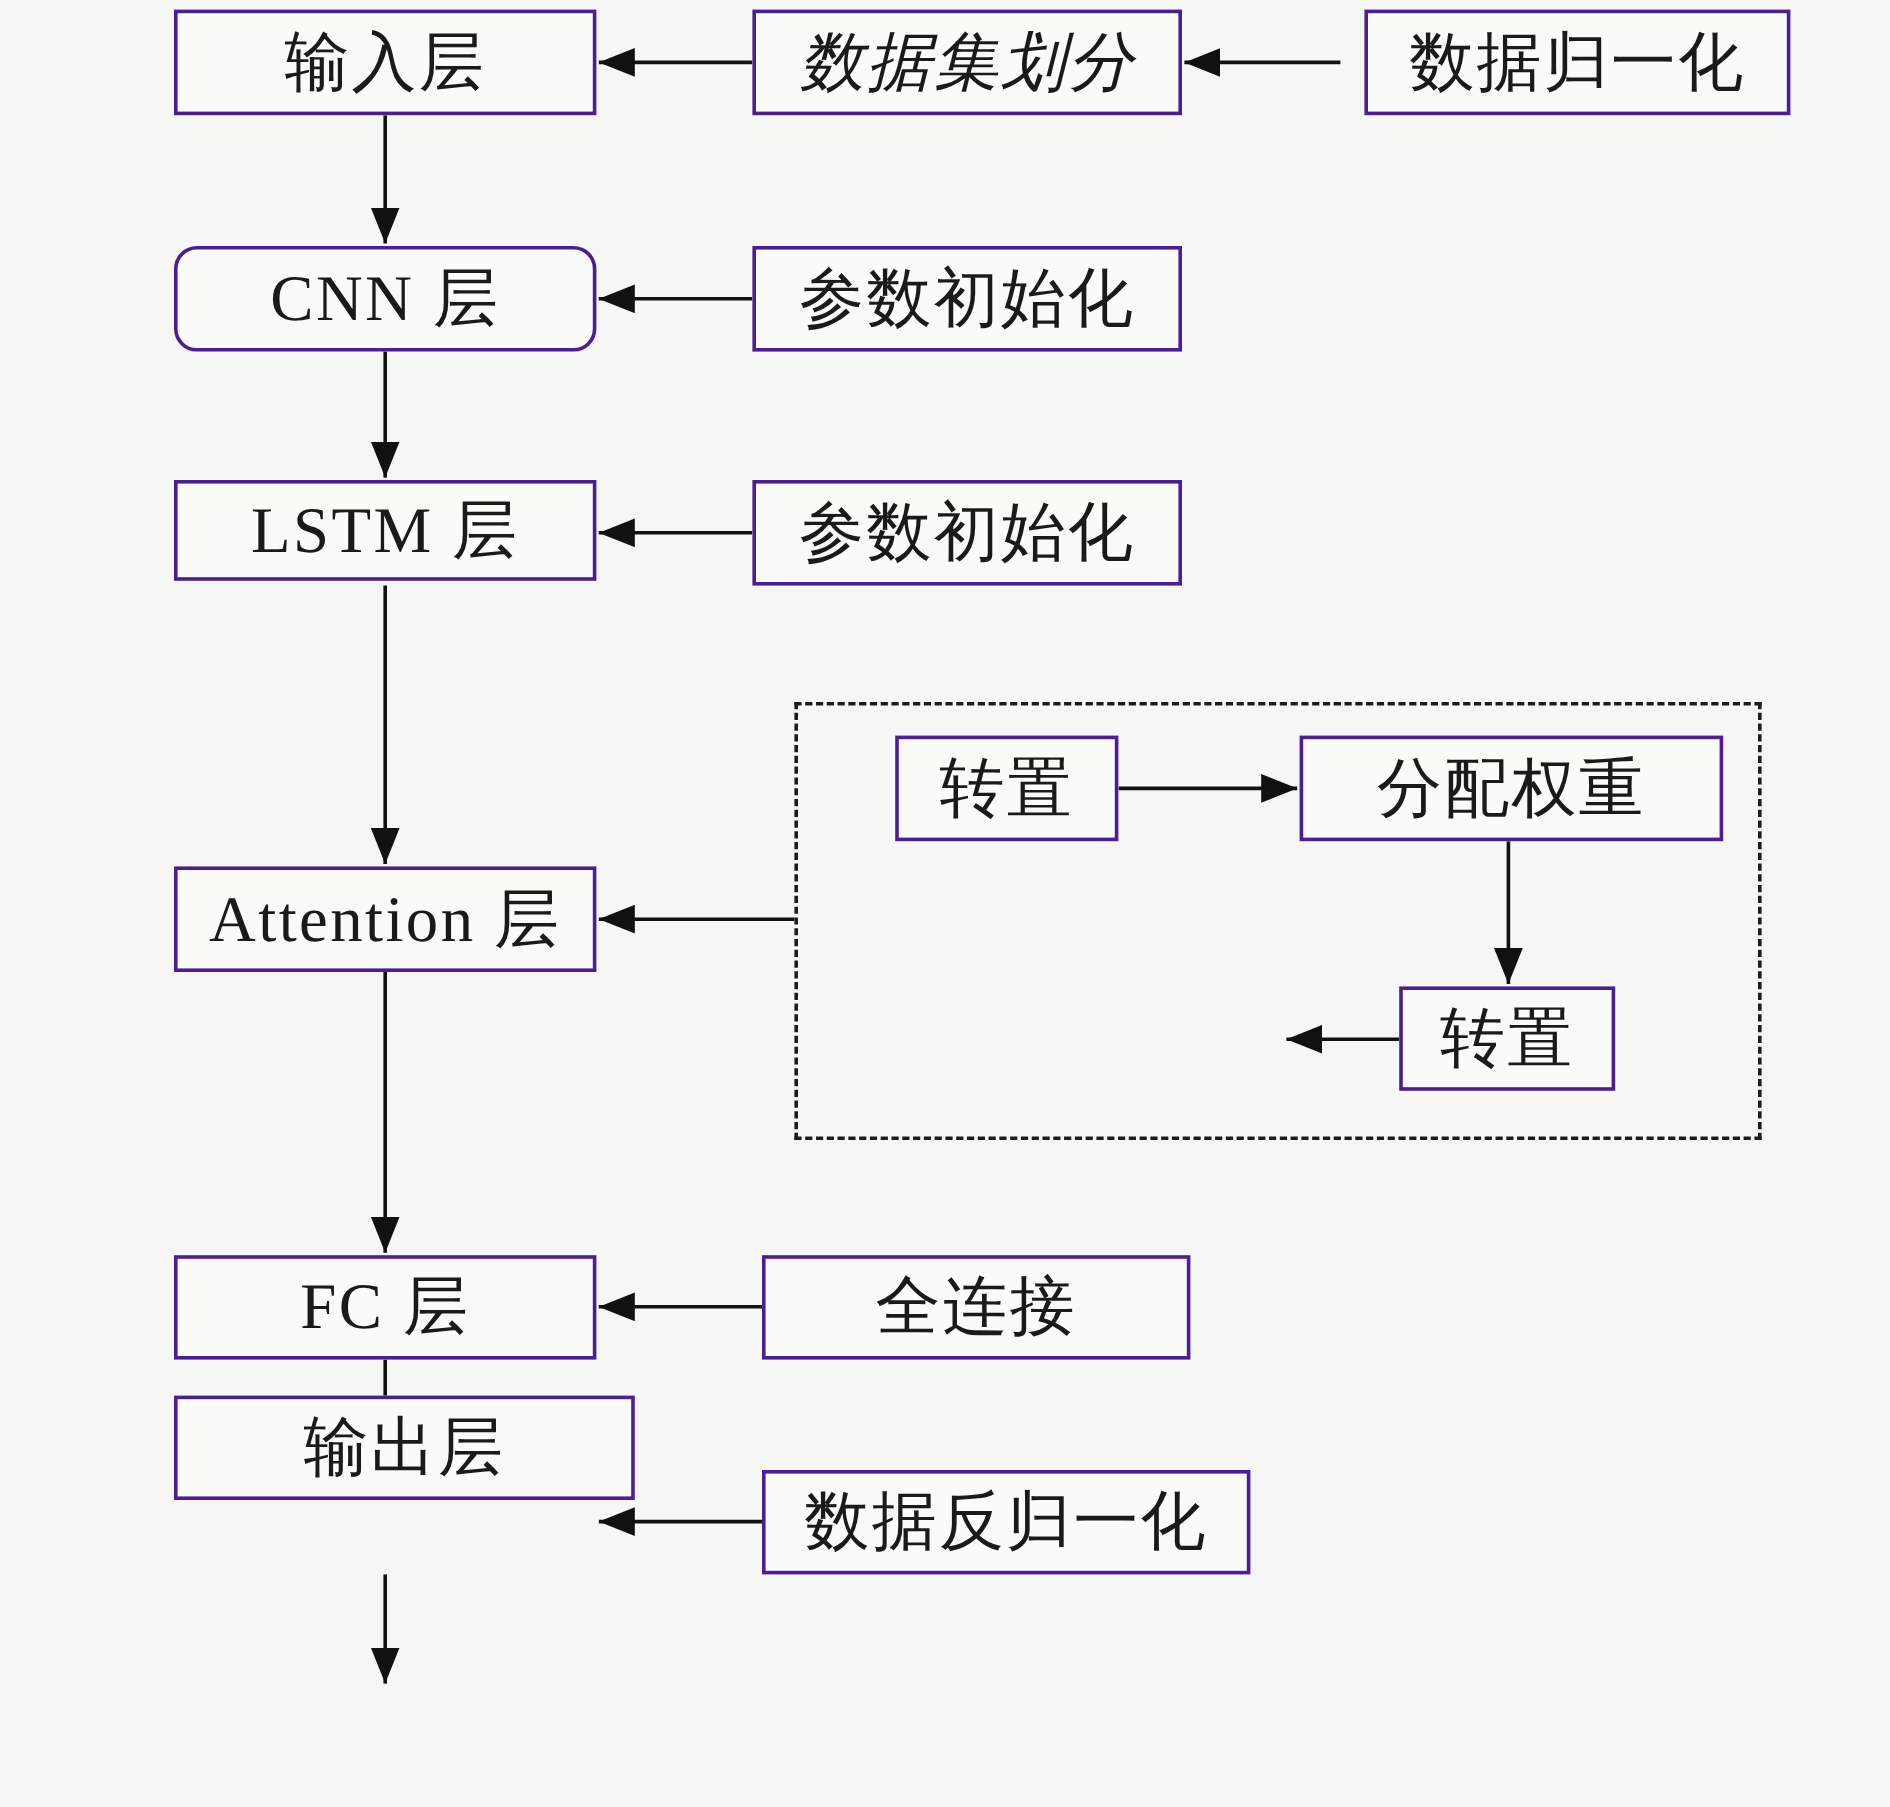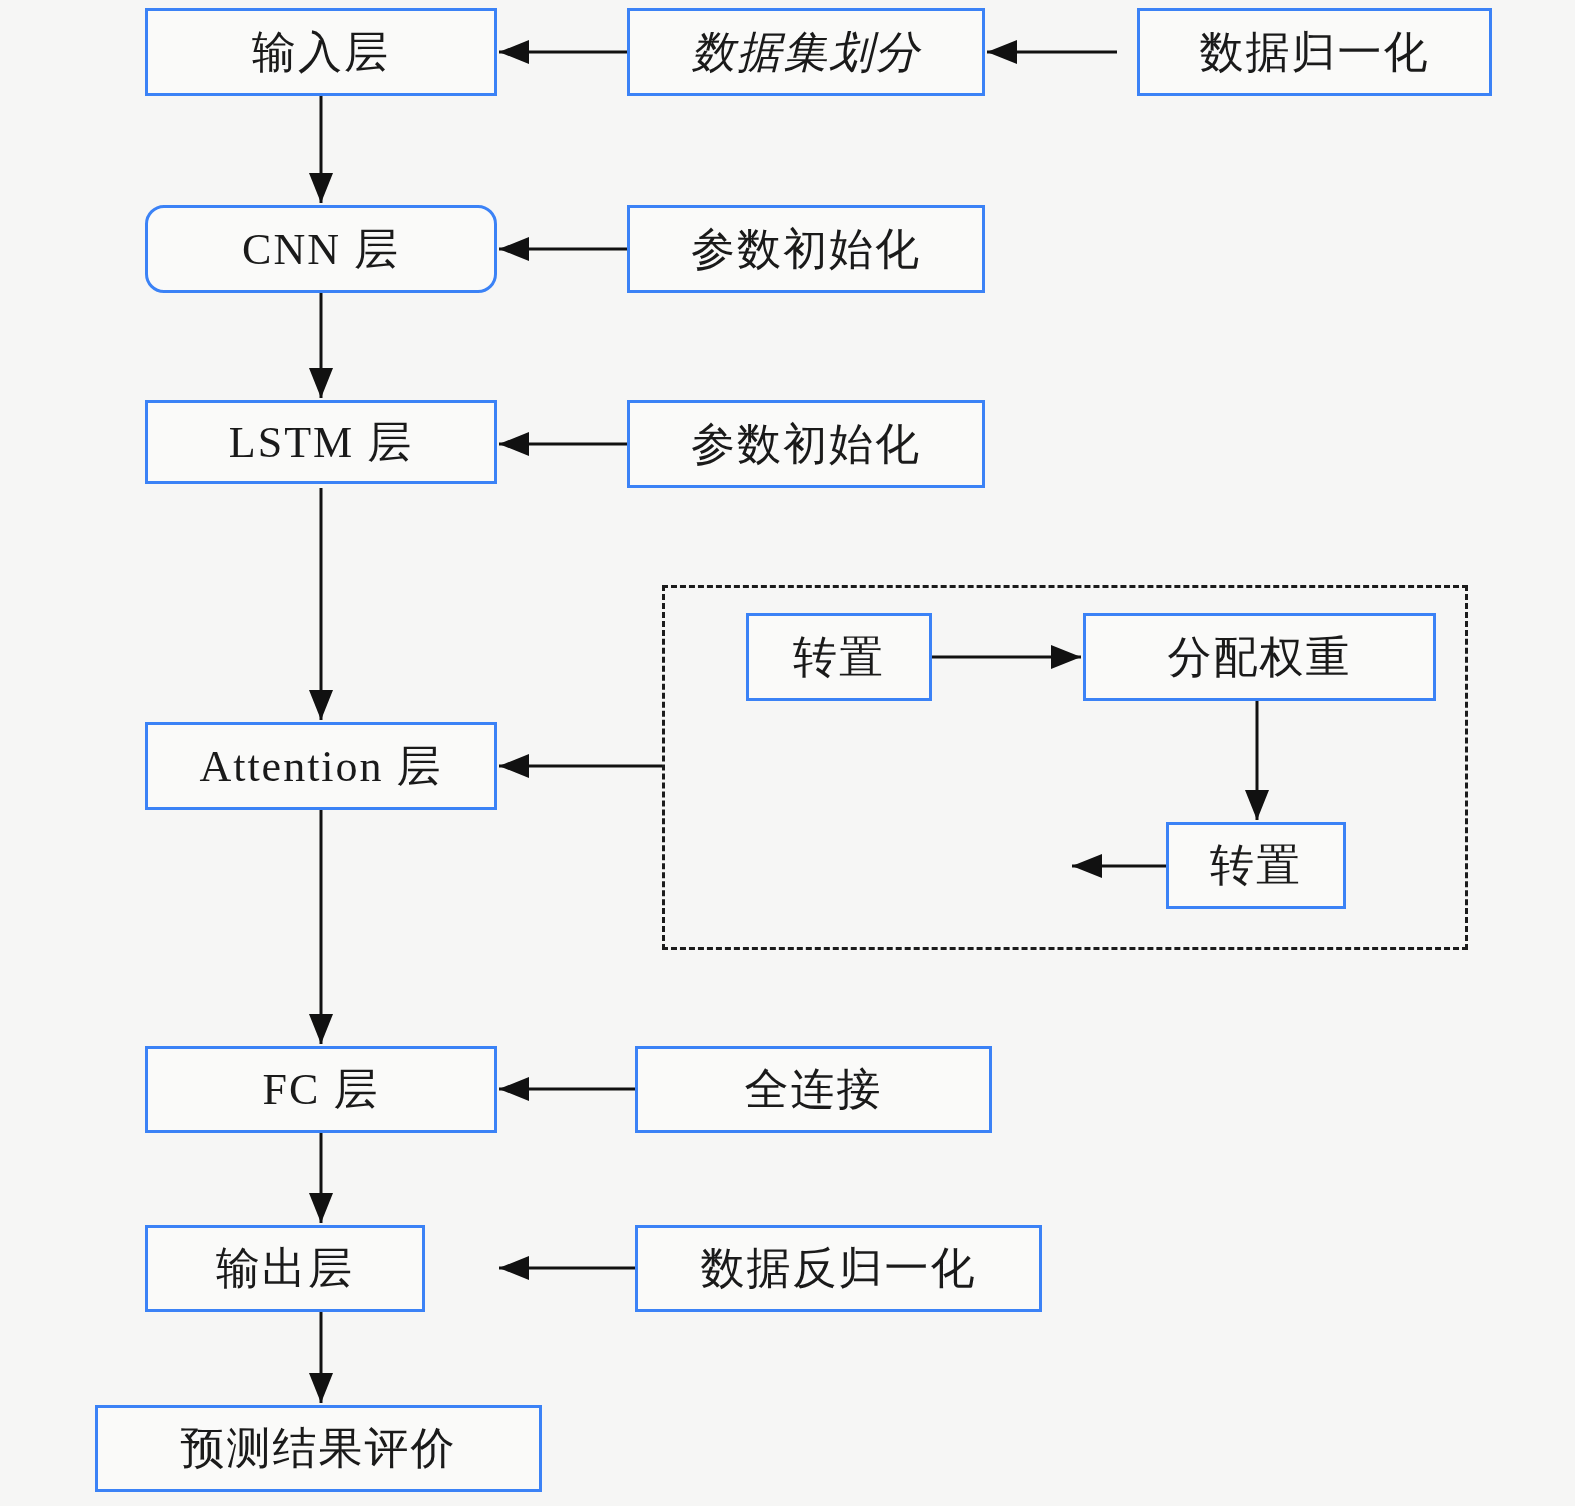--- a/index.html
+++ b/index.html
@@ -18,26 +18,26 @@
   .wires {
     position: absolute;
     left: 0; top: 0;
     width: 1575px;
     height: 1506px;
     z-index: 0;
   }
   .node {
     position: absolute;
     box-sizing: border-box;
-    border: 3px solid #3b82f6;
+    border: 3px solid #4c1d95;
     background: #fafaf9;
     display: flex;
     align-items: center;
     justify-content: center;
-    font-size: 44px;
+    font-size: 54px;
     color: #1a1a1a;
     letter-spacing: 2px;
     z-index: 1;
     white-space: nowrap;
   }
   .dashed-group {
     position: absolute;
     box-sizing: border-box;
     border: 3px dashed #1c1c1c;
     background: transparent;
@@ -93,27 +93,24 @@
   </div>
 
   <div class="node" style="left:145px; top:722px; width:352px; height:88px;">
     <span>Attention 层</span>
   </div>
 
   <div class="node" style="left:145px; top:1046px; width:352px; height:87px;">
     <span>FC 层</span>
   </div>
 
-  <div class="node" style="left:145px; top:1225px; width:280px; height:87px;align-items:center;">
+  <div class="node" style="left:145px; top:1163px; width:384px; height:87px;align-items:center;">
     <span>输出层</span>
   </div>
 
-  <div class="node" style="left:95px; top:1405px; width:447px; height:87px;">
-    <span>预测结果评价</span>
-  </div>
 
   <div class="node" style="left:627px; top:8px; width:358px; height:88px;font-style:italic;">
     <span>数据集划分</span>
   </div>
 
   <div class="node" style="left:1137px; top:8px; width:355px; height:88px;align-items:center;">
     <span>数据归一化</span>
   </div>
 
   <div class="node" style="left:627px; top:205px; width:358px; height:88px;">

